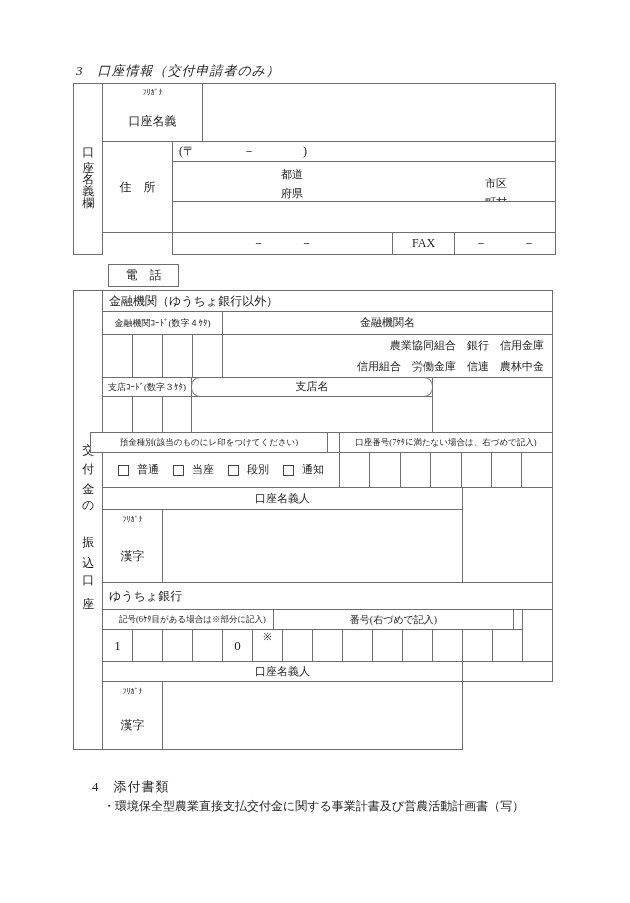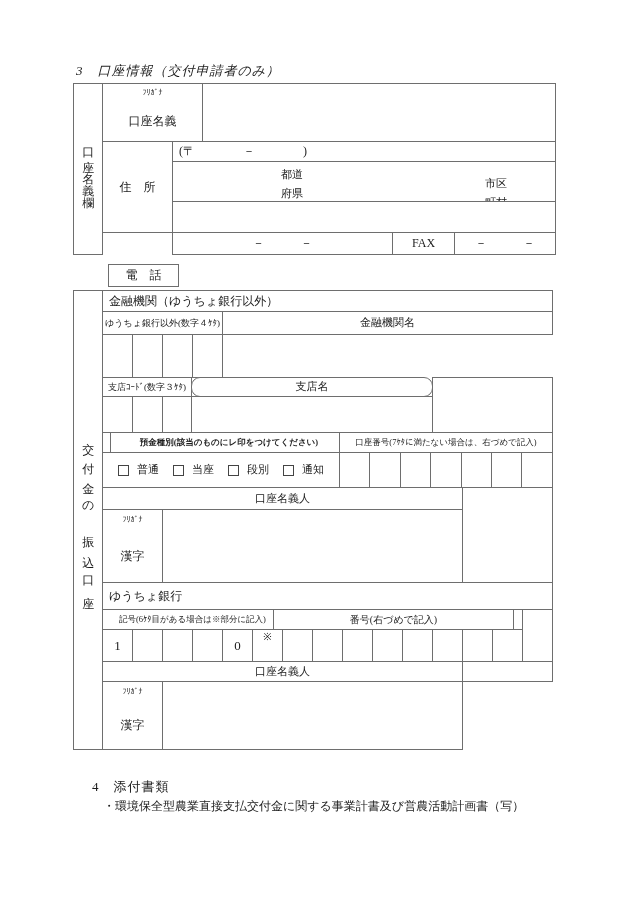--- a/index.html
+++ b/index.html
@@ -82,45 +82,49 @@
   <div style="position:absolute;left:73px;top:290px;width:481px;height:461px;">
     <div class="c vwrap v2" style="left:0;top:0;width:30px;height:460px;">
         <span>交付金の振込口座</span>
       </div>
 
     <div class="c left" style="left:29px;top:0;width:451px;height:22px;">
         <span>金融機関（ゆうちょ銀行以外）</span>
       </div>
 
     <div class="c sm" style="left:29px;top:21px;width:121px;height:24px;">
-        <span>ゆうちょ銀行以外(数字４ｹﾀ)</span>
+        <span>金融機関ｺｰﾄﾞ(数字４ｹﾀ)</span>
       </div>
     <div class="c s11" style="left:149px;top:21px;width:331px;height:24px;">
         <span>金融機関名</span>
       </div>
 
     <div class="c" style="left:29px;top:44px;width:31px;height:44px;"></div>
     <div class="c" style="left:59px;top:44px;width:31px;height:44px;"></div>
     <div class="c" style="left:89px;top:44px;width:31px;height:44px;"></div>
     <div class="c" style="left:119px;top:44px;width:31px;height:44px;"></div>
+    <div class="c banklist" style="left:149px;top:44px;width:331px;height:44px;">
+      <span>農業協同組合　銀行　信用金庫</span>
+      <span>信用組合　労働金庫　信連　農林中金</span>
+    </div>
 
     <div class="c sm" style="left:29px;top:87px;width:90px;height:20px;">
         <span>支店ｺｰﾄﾞ(数字３ｹﾀ)</span>
       </div>
     <div class="c s11" style="left:118px;top:87px;width:242px;height:20px;border-radius:9px;">
         <span>支店名</span>
       </div>
     <div class="c" style="left:359px;top:87px;width:121px;height:56px;"></div>
 
     <div class="c" style="left:29px;top:106px;width:31px;height:37px;"></div>
     <div class="c" style="left:59px;top:106px;width:31px;height:37px;"></div>
     <div class="c" style="left:89px;top:106px;width:30px;height:37px;"></div>
     <div class="c" style="left:118px;top:106px;width:242px;height:37px;"></div>
 
-    <div class="c s85" style="left:37px;top:142px;width:238px;height:21px;font-weight:bold;">
+    <div class="c s85" style="left:17px;top:142px;width:238px;height:21px;">
         <span>預金種別(該当のものにレ印をつけてください)</span>
       </div>
     <div class="c s85" style="left:266px;top:142px;width:214px;height:21px;">
         <span>口座番号(7ｹﾀに満たない場合は、右づめで記入)</span>
       </div>
 
     <div class="c cbrow" style="left:29px;top:162px;width:238px;height:36px;">
       <span class="cbgroup">
           <span class="cbbox"></span>
           <span>普通</span>

